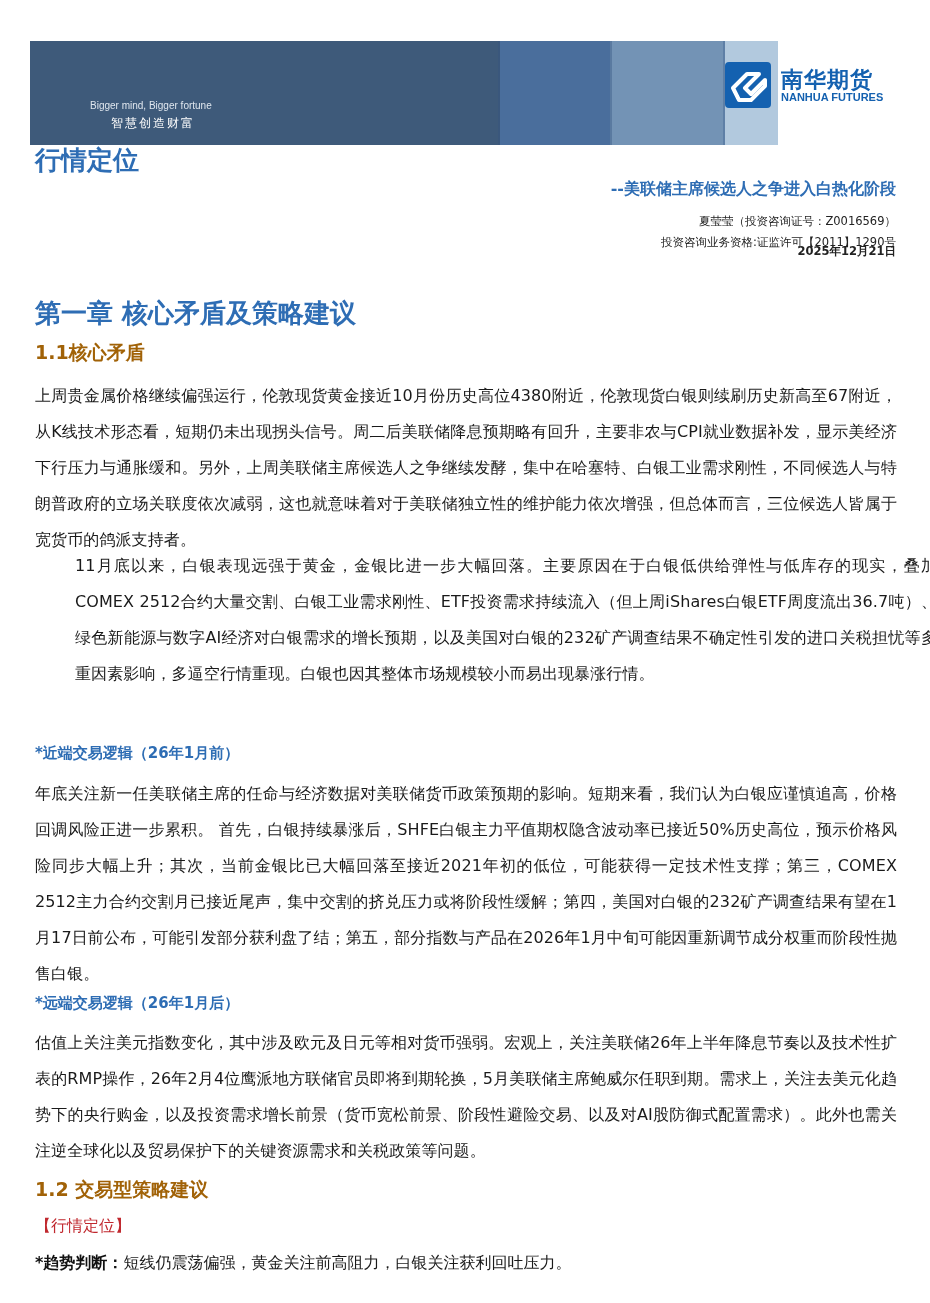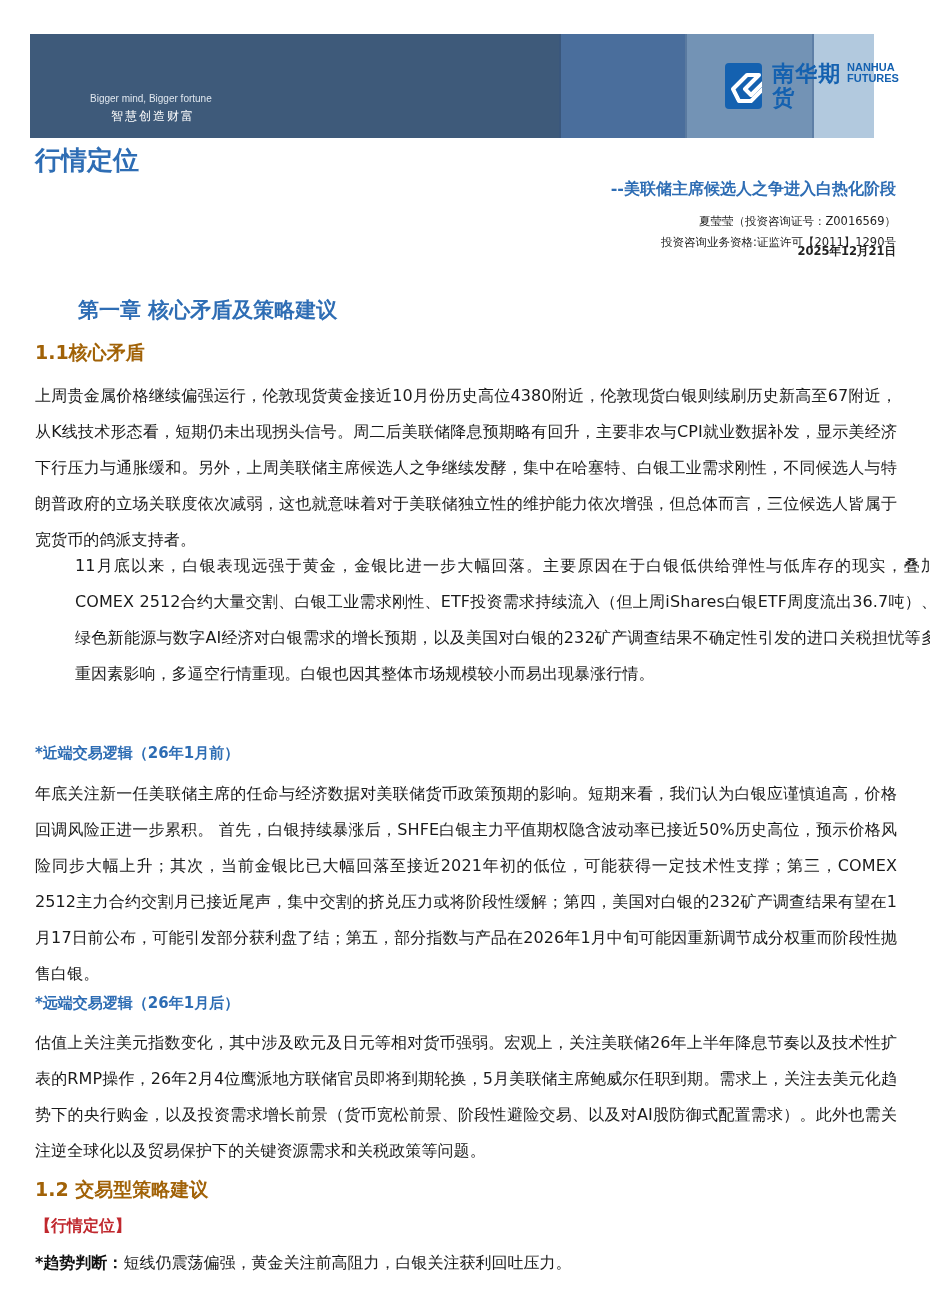--- a/index.html
+++ b/index.html
@@ -1,55 +1,55 @@
 <!DOCTYPE html>
 <html><head>
 <meta charset="utf-8">
 <style>
   html, body { margin: 0; padding: 0; background: #ffffff; }
   body { width: 930px; height: 1303px; position: relative; overflow: hidden;
          font-family: "DejaVu Sans", "Liberation Sans", sans-serif; color: #1a1a1a; }
-  .banner { position: absolute; left: 30px; top: 34px; width: 844px; height: 104px; display: flex; }
+  .banner { position: absolute; left: 30px; top: 41px; width: 748px; height: 104px; display: flex; }
   .seg { height: 100%; position: relative; }
   .seg1 { width: 545px; background: #3e5a7a; }
   .seg2 { width: 130px; background: #4a6e9c; border-left: 2px solid #3a577c; box-sizing: border-box; }
   .seg3 { width: 131px; background: #7393b5; border-left: 2px solid #5a7aa0; box-sizing: border-box; }
   .seg4 { width: 64px; background: #b2c9de; border-left: 2px solid #5e7fa6; box-sizing: border-box; }
   .slogan-en { position: absolute; left: 60px; top: 59px; font-size: 10px; color: #dfe6ee; font-family: "Liberation Sans", sans-serif; letter-spacing: 0; }
   .slogan-cn { position: absolute; left: 81px; top: 74px; font-size: 12px; color: #ffffff; letter-spacing: 2px; }
   .logo { position: absolute; left: 725px; top: 62px; display: flex; align-items: center; }
   .logo-mark { width: 46px; height: 46px; background: #1461b0; border-radius: 4px; position: relative; overflow: hidden; }
   .logo-mark svg { position: absolute; left: 0; top: 0; }
-  .logo-text { margin-left: 10px; display: flex; flex-direction: row; }
+  .logo-text { margin-left: 10px; display: flex; flex-direction: column; }
   .logo-cn { font-size: 22px; font-weight: bold; color: #1461b0; letter-spacing: 1px; line-height: 24px; }
   .logo-en { font-size: 11px; font-weight: bold; color: #1461b0; font-family: "Liberation Sans", sans-serif; line-height: 11px; letter-spacing: 0; }
 
   .doc-title { position: absolute; left: 35px; top: 143px; font-size: 26px; font-weight: bold; color: #2e6db4; letter-spacing: 0; }
   .doc-subtitle { position: absolute; right: 34px; top: 179px; font-size: 16px; font-weight: bold; color: #2e6db4; }
   .meta { position: absolute; right: 34px; font-size: 11.5px; color: #222; text-align: right; }
   .meta1 { top: 214px; }
   .meta2 { top: 235px; }
   .meta3 { top: 244px; font-weight: bold; }
 
-  .h1 { position: absolute; left: 35px; top: 296px; font-size: 21px; font-weight: bold; color: #2e6db4; margin-left: 43px; }
+  .h1 { position: absolute; left: 35px; top: 296px; font-size: 26px; font-weight: bold; color: #2e6db4; }
   .h2 { position: absolute; left: 35px; font-size: 19px; font-weight: bold; color: #a16207; }
   .h2-a { top: 340px; }
   .h2-b { top: 1177px; }
 
   .para { position: absolute; left: 35px; width: 862px; font-size: 16px; line-height: 36px; color: #1a1a1a; text-align: justify; letter-spacing: 0.1px; }
   .p1 { top: 378px; }
   .p2 { top: 548px; margin-left: 40px; }
   .p3 { top: 776px; }
   .p4 { top: 1025px; }
 
   .sub { position: absolute; left: 35px; font-size: 15px; font-weight: bold; color: #2e6db4; }
   .sub-a { top: 744px; }
   .sub-b { top: 994px; }
 
-  .tag-red { position: absolute; left: 35px; top: 1216px; font-size: 16px; font-weight: bold; color: #c0282e; }
+  .tag-red { position: absolute; left: 35px; top: 1216px; font-size: 16px; font-weight: normal; color: #c0282e; }
   .trend { position: absolute; left: 35px; top: 1253px; font-size: 16px; color: #1a1a1a; }
   .trend b { font-weight: bold; color: #111; }
 </style>
 </head>
 <body>
 
 <div class="banner">
   <div class="seg seg1">
     <div class="slogan-en">Bigger mind, Bigger fortune</div>
     <div class="slogan-cn">智慧创造财富</div>

